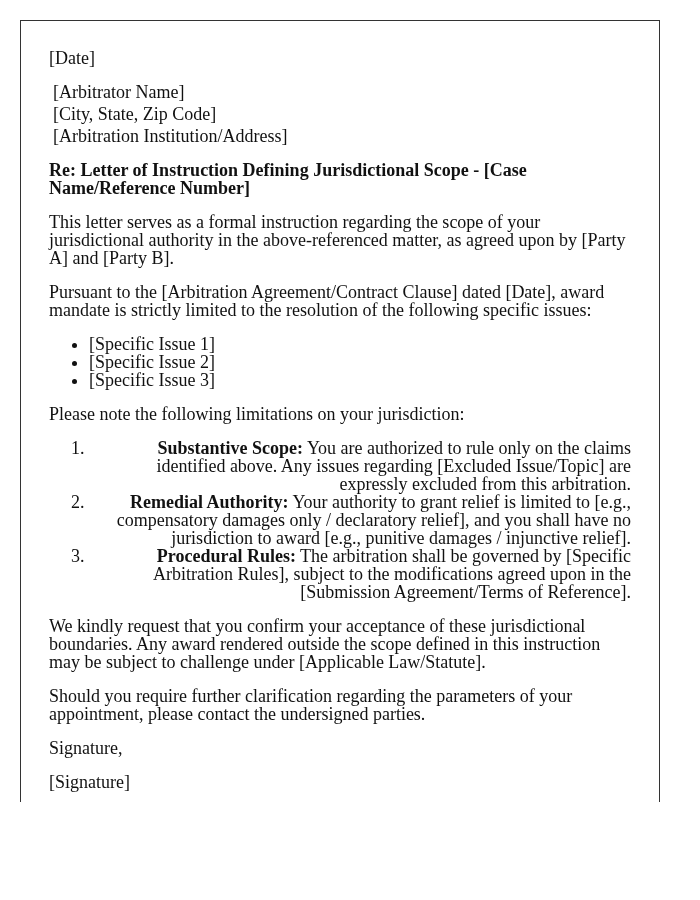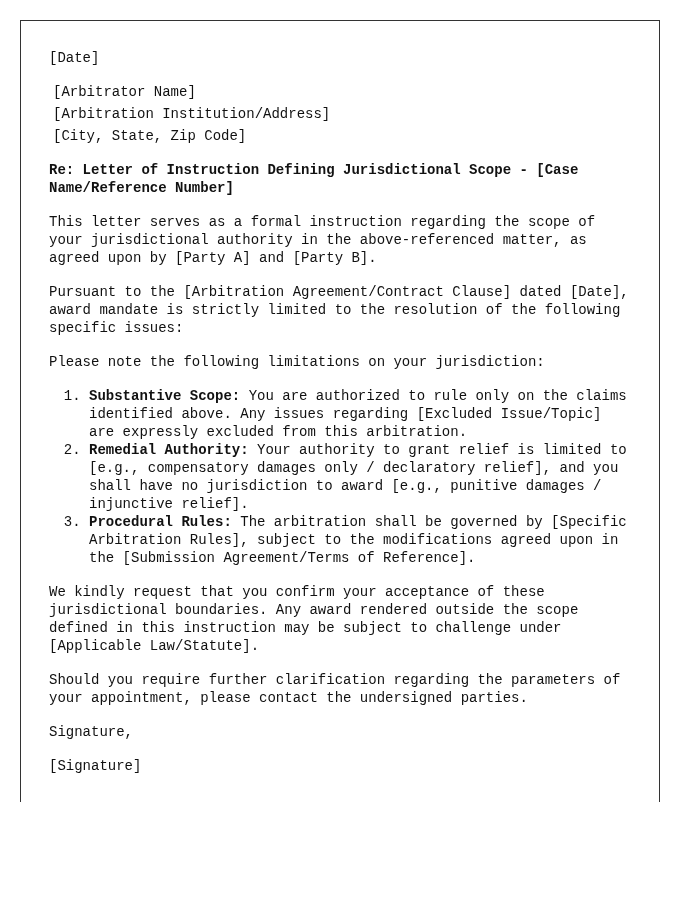--- a/index.html
+++ b/index.html
@@ -6,54 +6,59 @@
   body { width: 700px; height: 900px; position: relative; overflow: hidden; }
   .page {
     position: absolute;
     left: 20px; top: 20px;
     width: 640px;
     height: 782px;
     border: 1px solid #333333;
     border-bottom: none;
     box-sizing: border-box;
     padding: 28px 28px 0 28px;
-    font-family: Liberation Mono, monospace;
-    font-size: 14px;
+    font-family: Liberation Serif, serif;
+    font-size: 18px;
     line-height: 18px;
     color: #111111;
     overflow: hidden;
   }
   .page p { margin: 0 0 16px 0; }
   .subject { font-weight: bold; }
   ul.issues { margin: 0 0 16px 0; padding-left: 40px; list-style: disc; }
   ol.limits { margin: 0 0 16px 0; padding-left: 40px; }
-  ol.limits li { padding-left: 0; }
+  ol.limits li { padding-left: 0; text-align: right; }
   .b { font-weight: bold; }
   .address-block { margin: 0 0 16px 0; }
   .address-block div { margin: 4px; }
 </style>
 </head>
 <body>
 
 <div class="page">
   <p>[Date]</p>
 
   <div class="address-block">
     <div>[Arbitrator Name]</div>
+    <div>[City, State, Zip Code]</div>
     <div>[Arbitration Institution/Address]</div>
-    <div>[City, State, Zip Code]</div>
   </div>
 
   <p class="subject">Re: Letter of Instruction Defining Jurisdictional Scope - [Case Name/Reference Number]</p>
 
 
   <p>This letter serves as a formal instruction regarding the scope of your jurisdictional authority in the above-referenced matter, as agreed upon by [Party A] and [Party B].</p>
 
   <p>Pursuant to the [Arbitration Agreement/Contract Clause] dated [Date], award mandate is strictly limited to the resolution of the following specific issues:</p>
 
+  <ul class="issues">
+    <li>[Specific Issue 1]</li>
+    <li>[Specific Issue 2]</li>
+    <li>[Specific Issue 3]</li>
+  </ul>
 
   <p>Please note the following limitations on your jurisdiction:</p>
 
   <ol class="limits">
     <li><span class="b">Substantive Scope:</span><span> You are authorized to rule only on the claims identified above. Any issues regarding [Excluded Issue/Topic] are expressly excluded from this arbitration.</span></li>
     <li><span class="b">Remedial Authority:</span><span> Your authority to grant relief is limited to [e.g., compensatory damages only / declaratory relief], and you shall have no jurisdiction to award [e.g., punitive damages / injunctive relief].</span></li>
     <li><span class="b">Procedural Rules:</span><span> The arbitration shall be governed by [Specific Arbitration Rules], subject to the modifications agreed upon in the [Submission Agreement/Terms of Reference].</span></li>
   </ol>
 
   <p>We kindly request that you confirm your acceptance of these jurisdictional boundaries. Any award rendered outside the scope defined in this instruction may be subject to challenge under [Applicable Law/Statute].</p>

